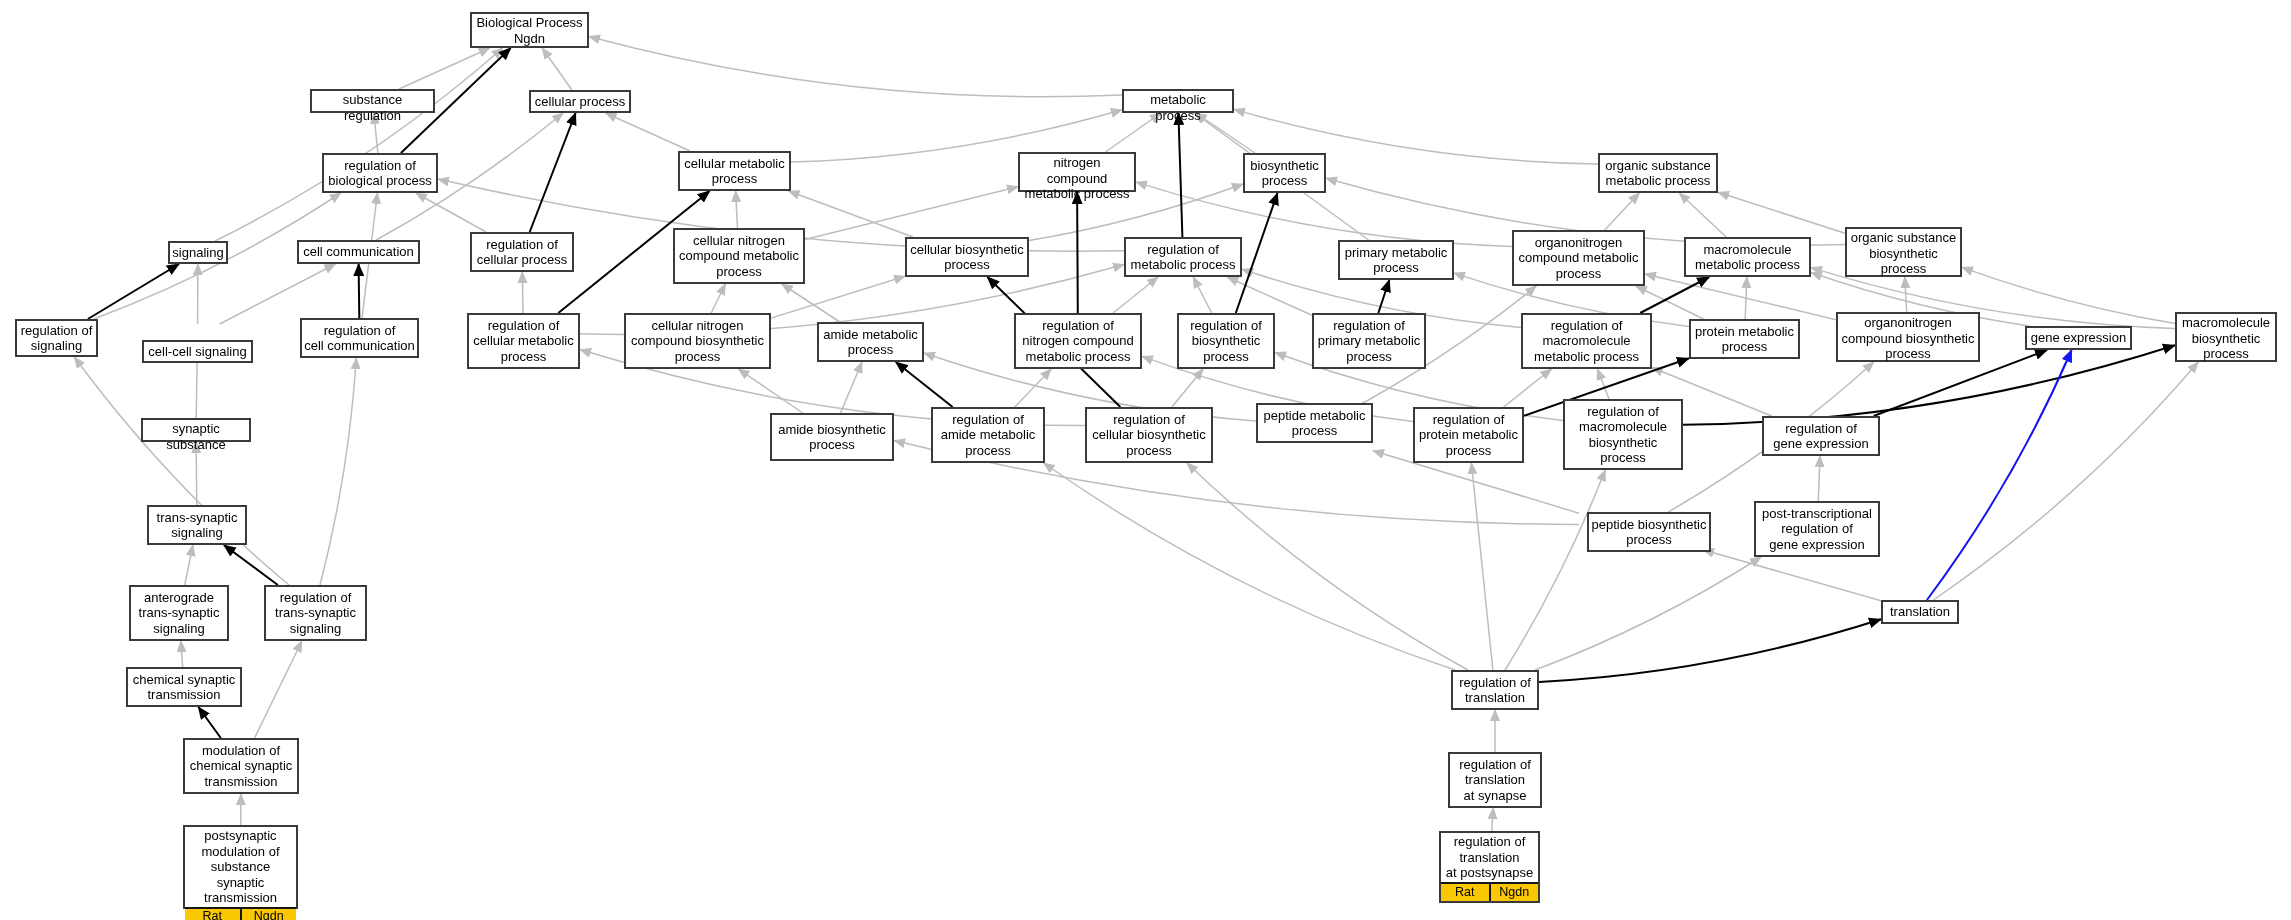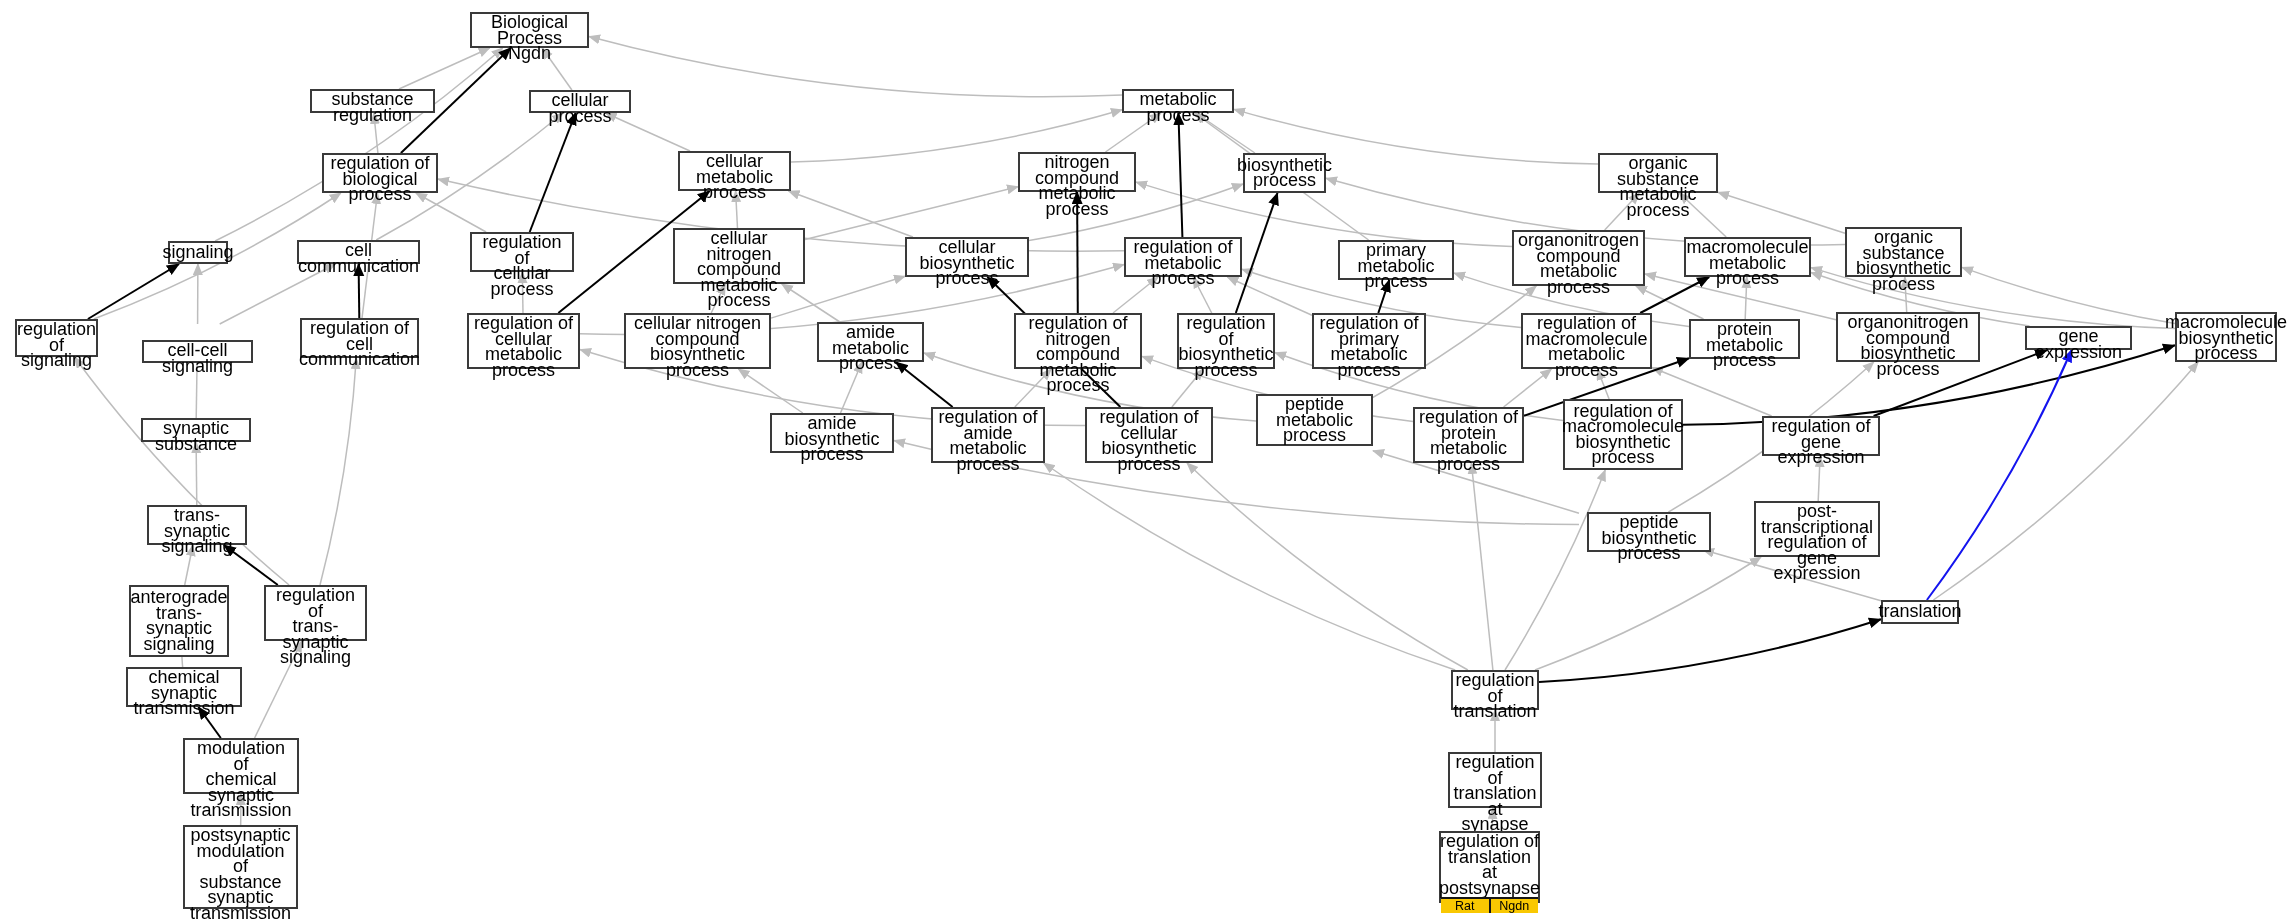--- a/index.html
+++ b/index.html
@@ -2,21 +2,21 @@
 <html><head>
 <meta charset="utf-8">
 <style>
   html,body{margin:0;padding:0;background:#ffffff;}
   .canvas{position:relative;width:2291px;height:920px;background:#ffffff;overflow:hidden;
           font-family:"Liberation Sans","DejaVu Sans",sans-serif;}
   svg.edge-layer{position:absolute;left:0;top:0;width:2291px;height:920px;}
   .node{position:absolute;display:flex;flex-direction:column;box-sizing:border-box;
         background:#ffffff;border:2px solid #3a3a3a;cursor:pointer;}
   .node-label{flex:1;display:flex;align-items:center;justify-content:center;text-align:center;
-        white-space:pre-line;font-size:18px;line-height:15.5px;color:#000;padding:1px 2px;}
+        white-space:pre-line;font-size:13px;line-height:15.5px;color:#000;padding:1px 2px;}
   .node-tags{display:flex;height:21px;border-top:2px solid #161616;}
   .tag{flex:1;display:flex;align-items:center;justify-content:center;font-size:12.5px;color:#000;}
   .tag + .tag{border-left:2px solid #161616;}
 </style>
 </head>
 <body>
 
 <div class="canvas">
   <svg class="edge-layer" xmlns="http://www.w3.org/2000/svg" viewBox="0 0 2291 920">
     <defs>
@@ -262,35 +262,35 @@
         <div class="node-label">gene expression</div>
       </div>
       <div class="node" style="left: 2175px; top: 312px; width: 102px; height: 50px;">
         <div class="node-label">macromolecule
 biosynthetic
 process</div>
       </div>
       <div class="node" style="left: 141px; top: 418px; width: 110px; height: 24px;">
         <div class="node-label">synaptic substance</div>
       </div>
-      <div class="node" style="left: 770px; top: 413px; width: 124px; height: 40px;">
+      <div class="node" style="left: 770px; top: 413px; width: 124px; height: 48px;">
         <div class="node-label">amide biosynthetic
 process</div>
       </div>
       <div class="node" style="left: 931px; top: 407px; width: 114px; height: 56px;">
         <div class="node-label">regulation of
 amide metabolic
 process</div>
       </div>
       <div class="node" style="left: 1085px; top: 407px; width: 128px; height: 56px;">
         <div class="node-label">regulation of
 cellular biosynthetic
 process</div>
       </div>
-      <div class="node" style="left: 1256px; top: 394px; width: 117px; height: 52px;">
+      <div class="node" style="left: 1256px; top: 403px; width: 117px; height: 40px;">
         <div class="node-label">peptide metabolic
 process</div>
       </div>
       <div class="node" style="left: 1413px; top: 407px; width: 111px; height: 56px;">
         <div class="node-label">regulation of
 protein metabolic
 process</div>
       </div>
       <div class="node" style="left: 1563px; top: 399px; width: 120px; height: 71px;">
         <div class="node-label">regulation of
@@ -308,21 +308,21 @@
       </div>
       <div class="node" style="left: 1579px; top: 512px; width: 124px; height: 40px; margin-left: 8px;">
         <div class="node-label">peptide biosynthetic
 process</div>
       </div>
       <div class="node" style="left: 1754px; top: 501px; width: 126px; height: 56px;">
         <div class="node-label">post-transcriptional
 regulation of
 gene expression</div>
       </div>
-      <div class="node" style="left: 129px; top: 585px; width: 100px; height: 72px;">
+      <div class="node" style="left: 129px; top: 585px; width: 100px; height: 56px;">
         <div class="node-label">anterograde
 trans-synaptic
 signaling</div>
       </div>
       <div class="node" style="left: 264px; top: 585px; width: 103px; height: 56px;">
         <div class="node-label">regulation of
 trans-synaptic
 signaling</div>
       </div>
       <div class="node" style="left: 1881px; top: 600px; width: 78px; height: 24px;">

